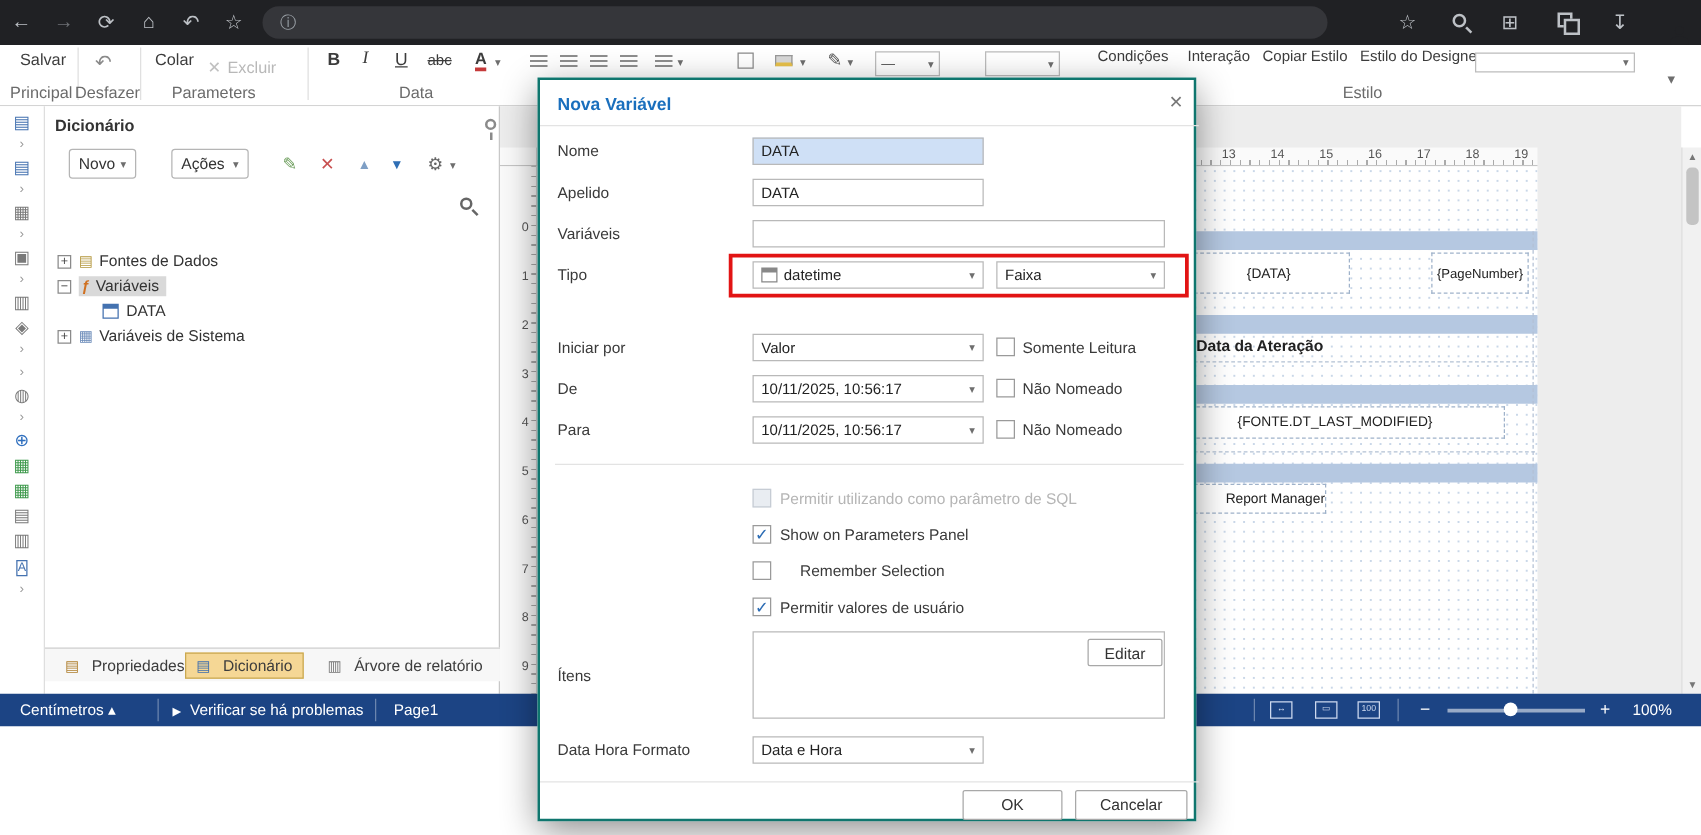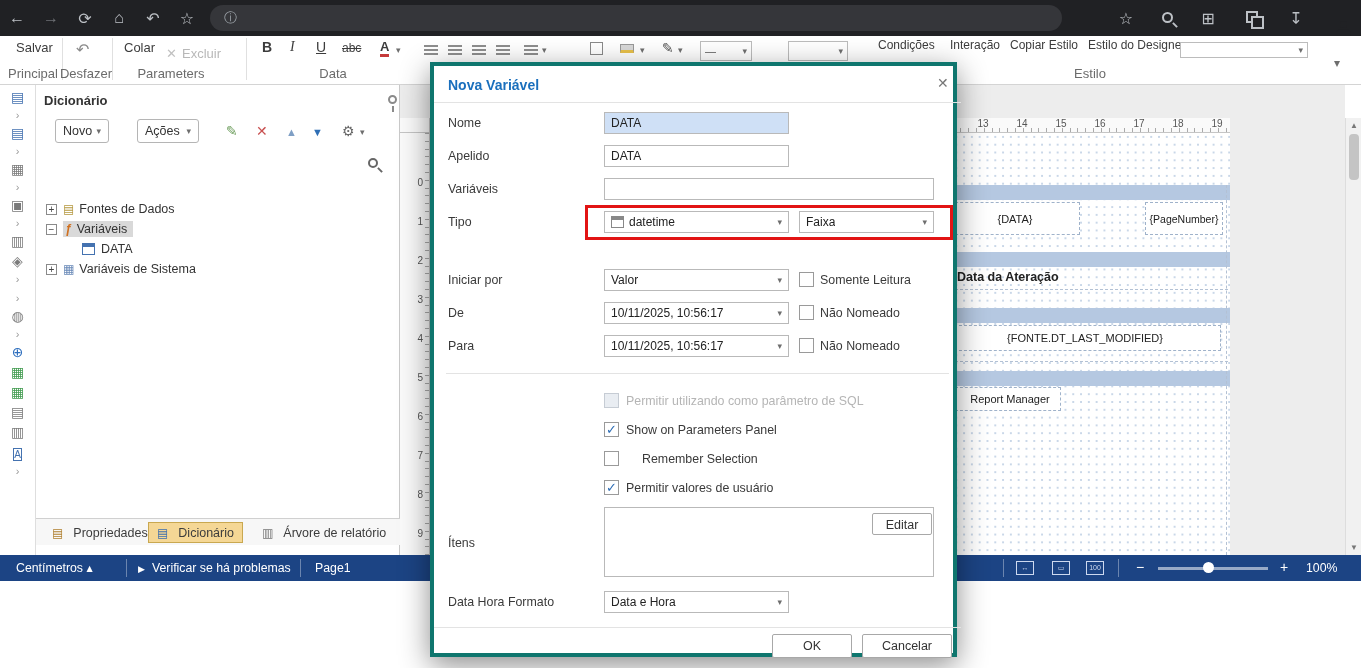--- a/index.html
+++ b/index.html
@@ -90,21 +90,21 @@
   
   .status{left:0;top:555px;width:1361px;height:26px;background:#1c4484;color:#fff;font-size:12.3px}
   .st{position:absolute;top:6px;color:#fff}
   .ssep{position:absolute;top:4px;height:18px;width:1px;background:rgba(255,255,255,.35)}
   .sbic{position:absolute;top:6px;width:18px;height:14px;border:1px solid #cdd9ef;color:#cdd9ef;
     font-size:7px;text-align:center;line-height:12px}
   .ztrack{position:absolute;left:1158px;top:567px;width:110px;height:3px;background:rgba(255,255,255,.55)}
   .zhandle{position:absolute;left:1203px;top:562px;width:11px;height:11px;border-radius:50%;background:#fff}
 
   
-  .modal{left:430px;top:62px;width:527px;height:595px;background:#fff;border:4px solid #0f766e;
+  .modal{left:430px;top:62px;width:527px;height:595px;background:#fff;border:2px solid #0f766e;
     box-shadow:0 8px 28px rgba(0,0,0,.45);z-index:100}
   .mtitle{position:absolute;left:14px;top:11px;font-size:14px;font-weight:bold;color:#1a6fbd}
   .mclose{position:absolute;left:503px;top:9px;font-size:14px;color:#777;cursor:pointer}
   .mhr{position:absolute;left:0;width:527px;border-top:1px solid #e3e3e3}
   .mlabel{position:absolute;left:14px;font-size:12.4px;color:#3a3a3a}
   .ti,.dd{position:absolute;height:22px;border:1px solid #b9b9b9;background:#fff;font-size:12px;color:#222}
   .ti{padding:0 6px;font-family:inherit}
   .ti.sel{background:#cfe0f6}
   .dd{display:flex;align-items:center;justify-content:space-between;padding:0 6px;gap:5px}
   .ddtext{white-space:nowrap;overflow:hidden}
@@ -315,26 +315,26 @@
       <div class="cell" style="left:520px;top:69px;width:130px;height:33px">
         <span>{DATA}</span>
       </div>
       <div class="cell" style="left:715px;top:69px;width:78px;height:33px;font-size:10.5px">
         <span>{PageNumber}</span>
       </div>
       <div class="band" style="top:119px"></div>
       <span class="abs" style="left:527px;top:137px;font-size:12.5px;font-weight:bold;color:#222">Data da Ateração</span>
       <div class="dashline" style="left:520px;top:156px;width:278px;height:1px"></div>
       <div class="band" style="top:175px"></div>
-      <div class="cell" style="left:519px;top:192px;width:272px;height:26px">
+      <div class="cell" style="left:502px;top:192px;width:272px;height:26px">
         <span>{FONTE.DT_LAST_MODIFIED}</span>
       </div>
       <div class="dashline" style="left:520px;top:228px;width:278px;height:1px"></div>
       <div class="band" style="top:238px"></div>
-      <div class="cell" style="left:525px;top:254px;width:106px;height:24px;justify-content:center;padding-left:4px">
+      <div class="cell" style="left:525px;top:254px;width:106px;height:24px;justify-content:flex-end;padding-left:4px">
         <span>Report Manager</span>
       </div>
       <div class="vmargin" style="left:796px;top:52px;height:370px"></div>
     </div>
   </div>
 
   <div class="abs vscroll">
     <span class="sarrow" style="top:3px">▲</span>
     <div class="sthumb" style="top:16px;height:46px"></div>
     <span class="sarrow" style="bottom:3px">▼</span>

